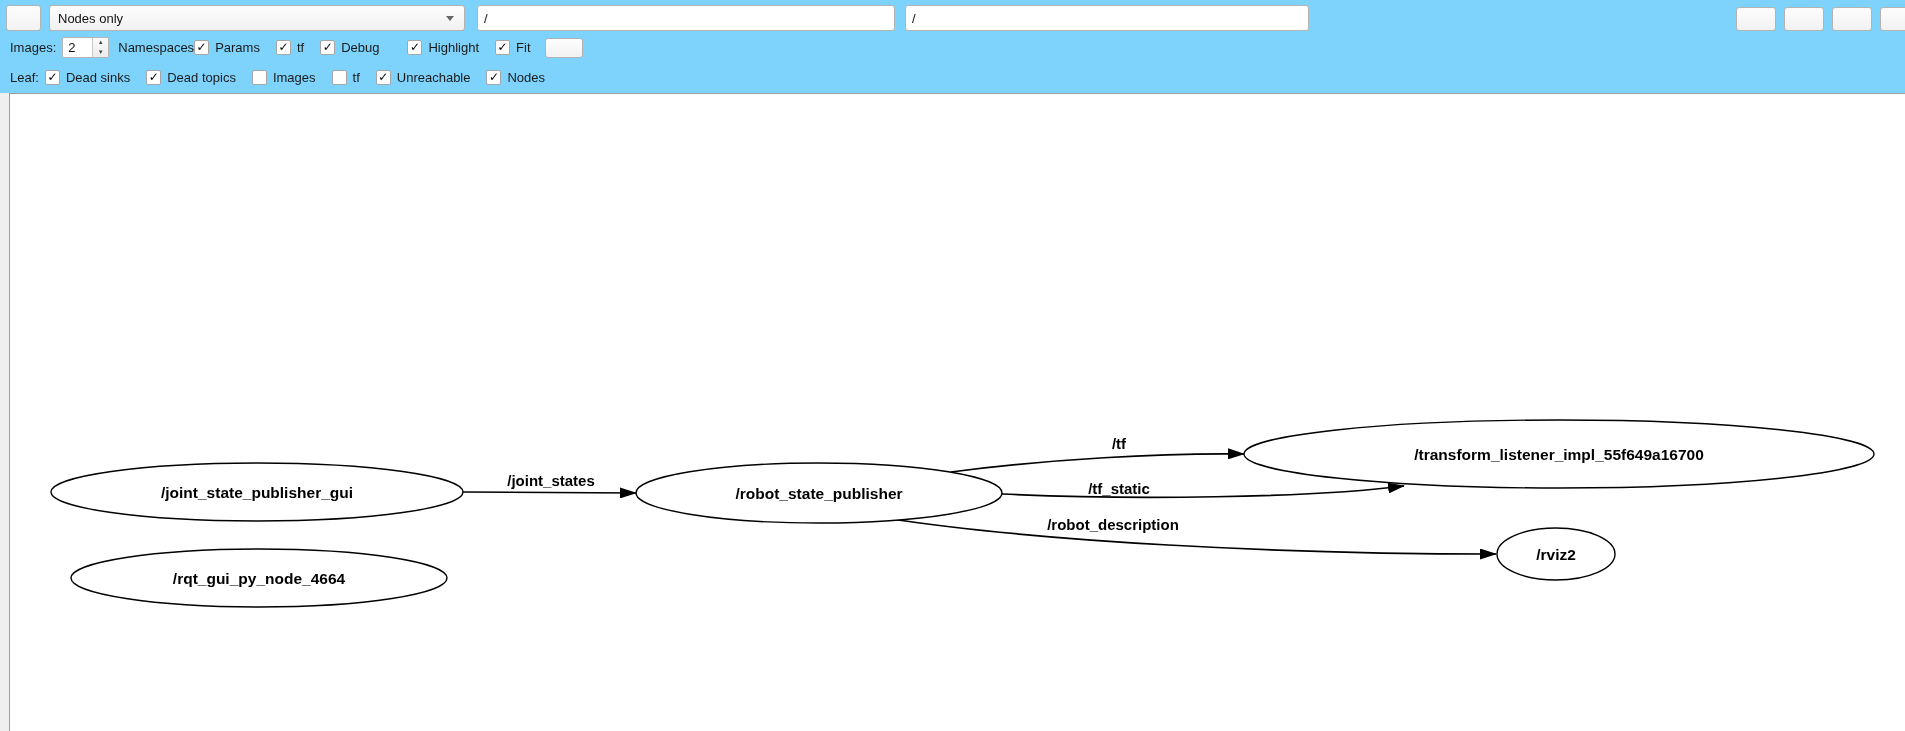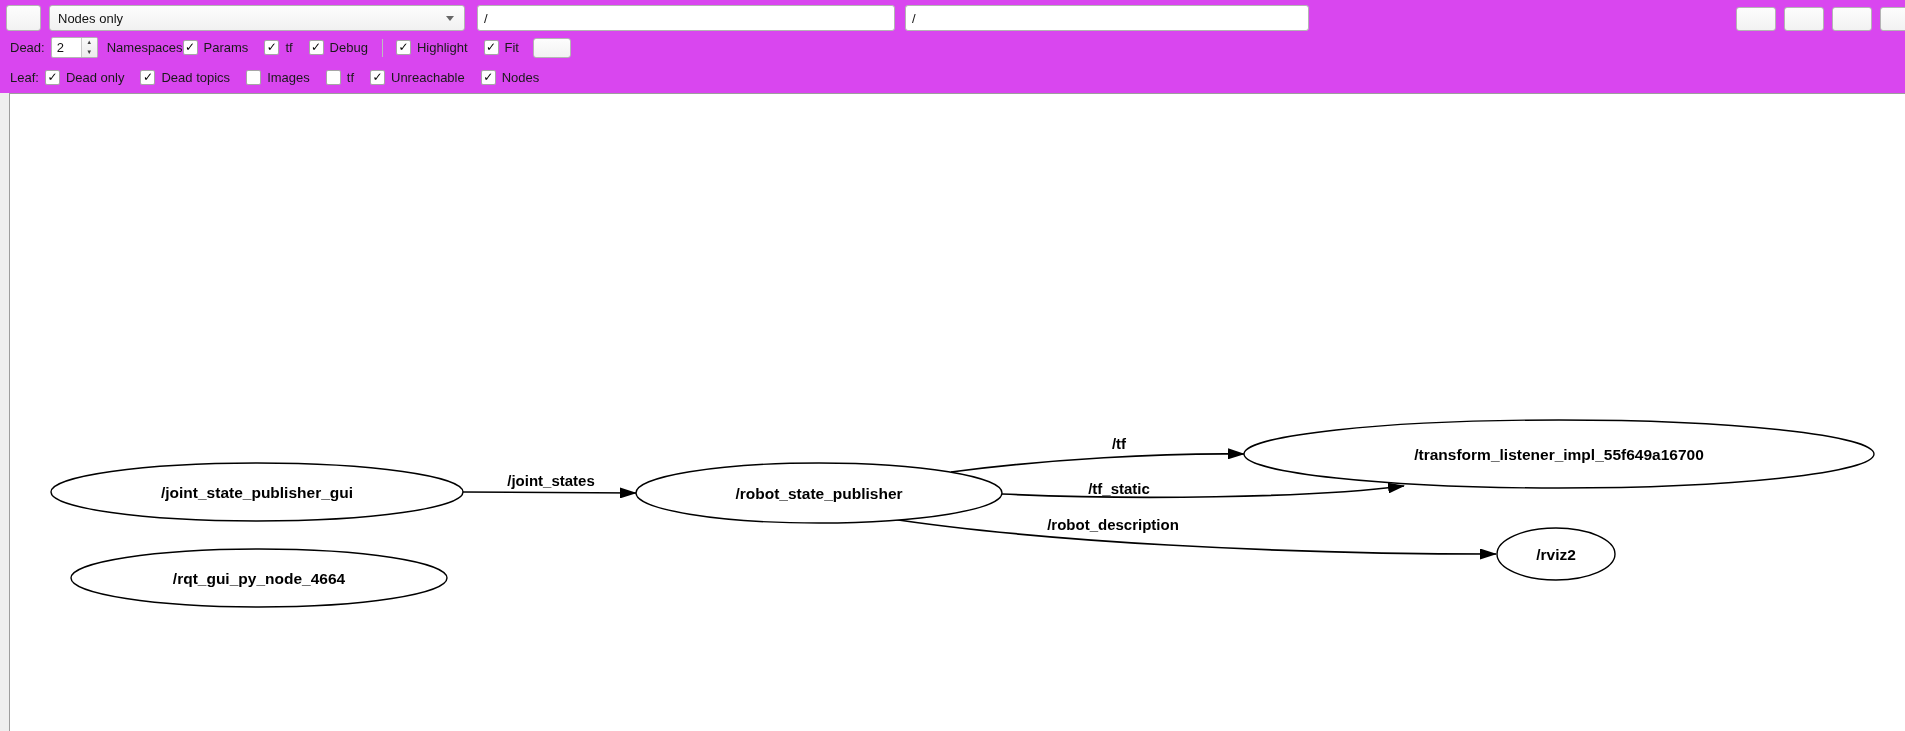--- a/index.html
+++ b/index.html
@@ -2,21 +2,21 @@
 <html><head>
 <meta charset="utf-8">
 <style>
   * { margin:0; padding:0; box-sizing:border-box; }
   html,body { width:1905px; height:731px; overflow:hidden; }
   body {
     font-family:"Liberation Sans","DejaVu Sans",sans-serif;
     font-size:13px; color:#1a1a1a; background:#efefef;
     position:relative;
   }
-  .toolbar { position:absolute; top:0; left:0; width:1905px; height:93px; background:#d946ef; }
+  .toolbar { position:absolute; top:0; left:0; width:1905px; height:93px; background:#7dd3fc; }
   .row { position:absolute; display:flex; align-items:center; }
   .row1 { top:5px; left:6px; right:0; height:26px; }
   .row2 { top:37px; left:10px; height:21px; }
   .row3 { top:68px; left:10px; height:18px; }
 
   .btn {
     background:linear-gradient(180deg,#fdfdfd,#f2f2f2);
     border:1px solid #b4b4b4; border-radius:3px;
     display:inline-block; cursor:default;
   }
@@ -95,21 +95,21 @@
     <input class="text-input input2" value="/" style="">
     <div class="right-buttons" id="right-buttons">
         <button class="btn small-btn"></button>
         <button class="btn small-btn"></button>
         <button class="btn small-btn"></button>
         <button class="btn small-btn"></button>
       </div>
   </div>
 
   <div class="row row2">
-    <span class="lbl group-label">Dead:</span>
+    <span class="lbl group-label">Images:</span>
     <div class="spinbox">
       <span class="spin-value">2</span>
       <span class="spin-btns">
         <span>▲</span>
         <span>▼</span>
       </span>
     </div>
     <span class="lbl ns-label">Namespaces</span>
     <div class="toggles" id="options-toggles">
         <span class="toggle">
@@ -137,21 +137,21 @@
         </span>
       </div>
     <button class="btn fit-extra-btn"></button>
   </div>
 
   <div class="row row3">
     <span class="lbl hide-label">Leaf:</span>
     <div class="toggles" id="hide-toggles">
         <span class="toggle">
           <span class="cb">✓</span>
-          <span class="cb-label">Dead only</span>
+          <span class="cb-label">Dead sinks</span>
         </span>
         <span class="toggle">
           <span class="cb">✓</span>
           <span class="cb-label">Dead topics</span>
         </span>
         <span class="toggle">
           <span class="cb"></span>
           <span class="cb-label">Images</span>
         </span>
         <span class="toggle">

